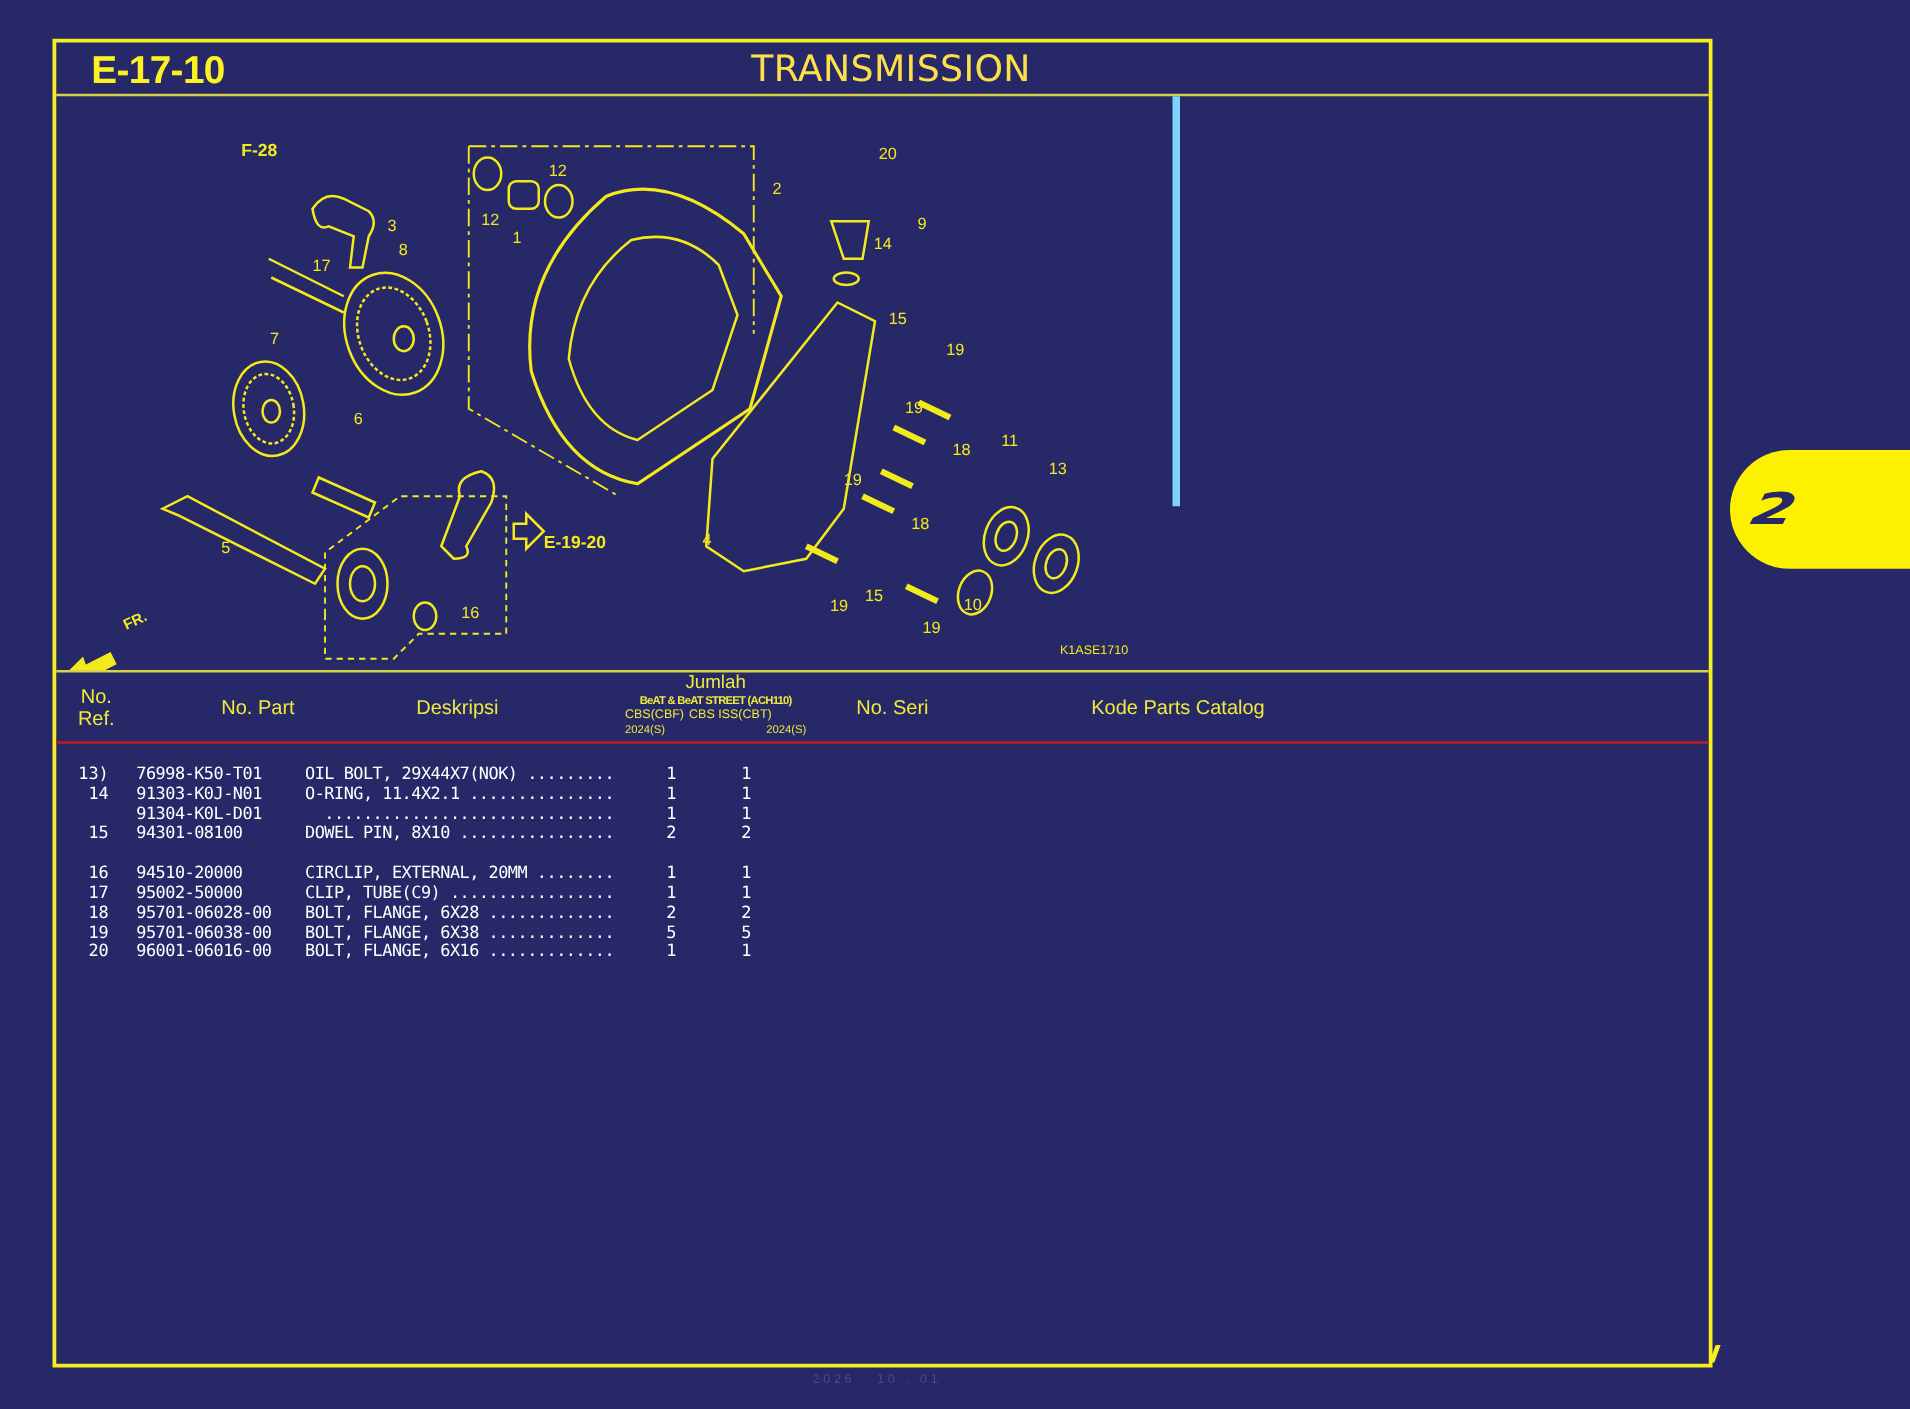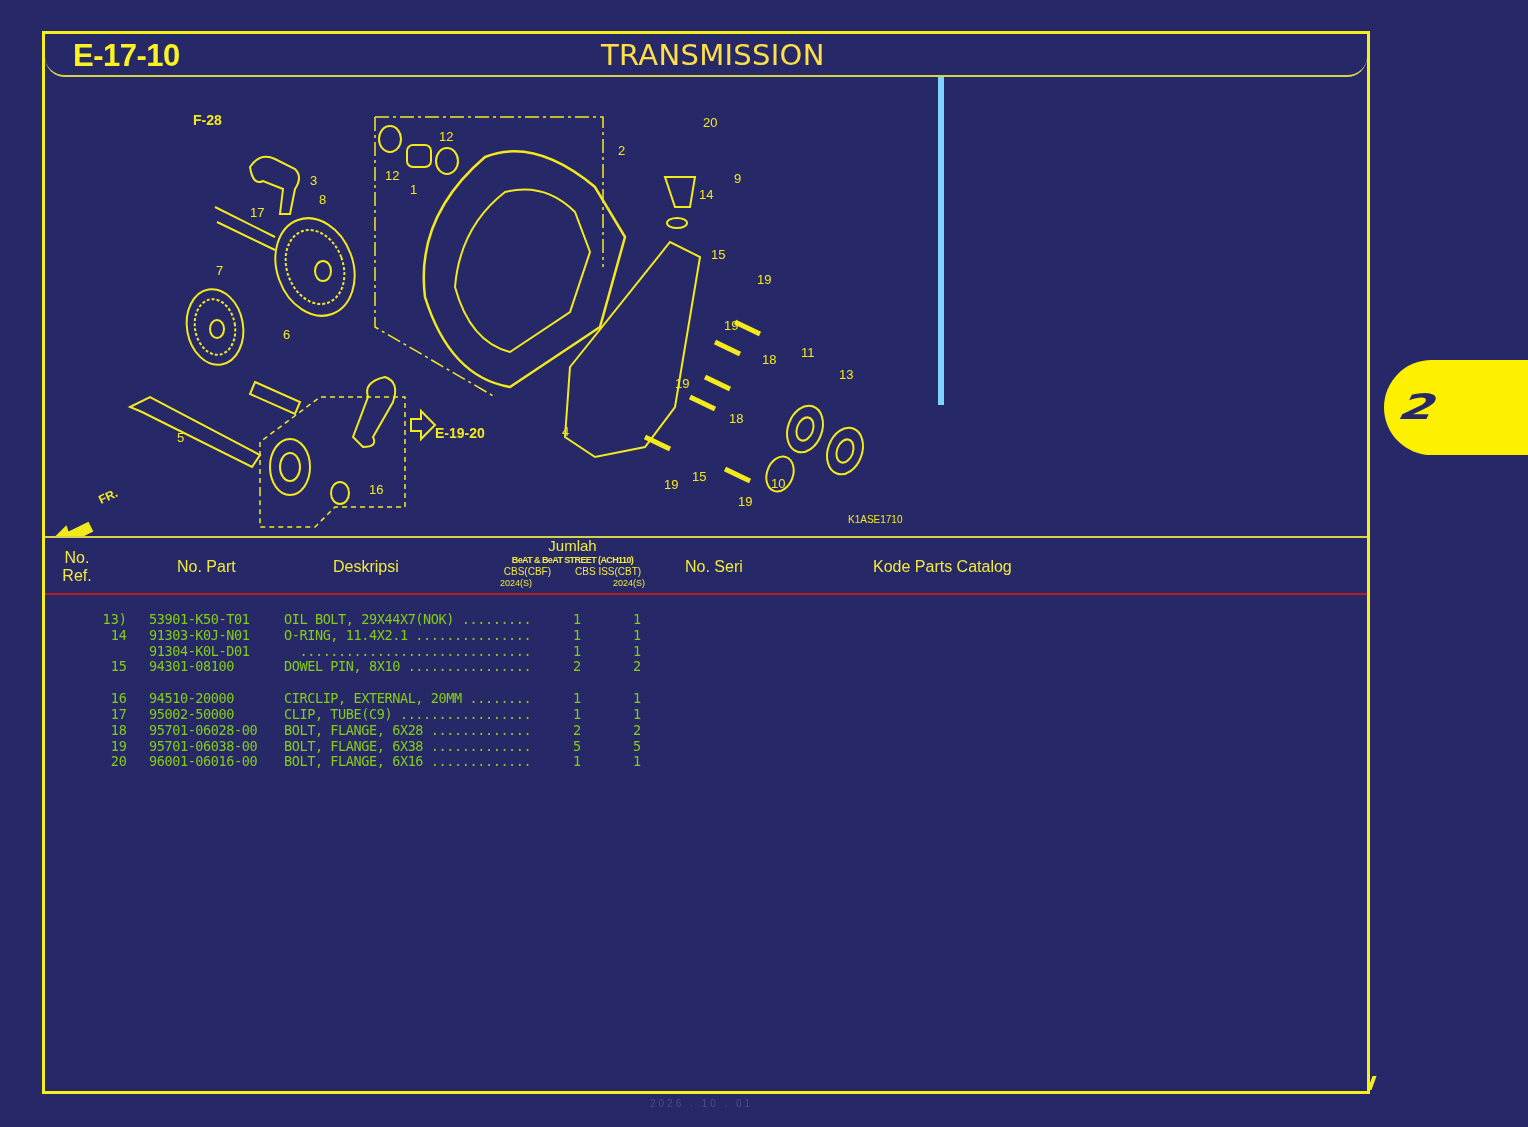--- a/index.html
+++ b/index.html
@@ -12,21 +12,20 @@
   }
   .frame {
     position: absolute; left: 42px; top: 31px;
     width: 1322px; height: 1057px;
     border: 3px solid #f5ef1e;
     box-sizing: content-box;
   }
   .title-bar {
     position: absolute; left: 0; top: 0; width: 1322px; height: 41px;
     border-bottom: 2px solid #d8d24a;
-    border-radius: 20px;
   }
   .page-code {
     position: absolute; left: 28px; top: 4px;
     font-size: 31px; font-weight: bold; letter-spacing: -0.5px;
     color: #fbf224;
   }
   .page-title {
     position: absolute; left: 556px; top: 4px;
     font-size: 29px; font-family: "DejaVu Sans", sans-serif;
     color: #fde047; letter-spacing: 0.3px;
@@ -45,29 +44,28 @@
   }
   .th {
     position: absolute; font-size: 16px; color: #f0ea3c; text-align: center;
   }
   .th-ref { left: 14px; top: 11px; width: 36px; line-height: 18px; }
   .th-part { left: 116px; top: 20px; margin-left: 16px; }
   .th-desc { left: 288px; top: 20px; }
   .th-qty { left: 455px; top: 0; width: 145px; }
   .th-qty .qty-title { font-size: 15px; line-height: 16px; }
   .th-qty .qty-model { font-size: 9px; line-height: 12px; letter-spacing: -0.6px; font-weight: bold; }
-  .th-qty .qty-cols { display: flex; justify-content: center; gap: 24px; font-size: 10px; line-height: 12px; }
+  .th-qty .qty-cols { display: flex; justify-content: flex-start; gap: 4px; font-size: 10px; line-height: 12px; }
   .th-qty .qty-years { display: flex; justify-content: space-between; gap: 30px; font-size: 9px; line-height: 11px; }
   .th-seri { left: 640px; top: 20px; }
   .th-kode { left: 828px; top: 20px; }
   .rows {
     position: absolute; left: 0; top: 578px; width: 1126px;
     font-family: "DejaVu Sans Mono", monospace; font-size: 13.5px;
-    color: #84cc16;
-    padding-left: 40px;
+    color: #ffffff;
   }
   .row { position: relative; height: 15.8px; line-height: 15.8px; white-space: pre; }
   .row.gap { margin-top: 16px; }
   .row span { position: absolute; top: 0; }
   .c-ref { left: 18px; width: 44px; text-align: right; padding-right: 0; }
   .c-ref { left: 0; width: 42px; text-align: right; }
   .c-part { left: 64px; letter-spacing: -0.4px; }
   .c-desc { left: 199px; letter-spacing: -0.4px; }
   .c-q1 { left: 486px; width: 12px; text-align: center; }
   .c-q2 { left: 546px; width: 12px; text-align: center; }
@@ -207,21 +205,21 @@
         <span>2024(S)</span>
       </div>
     </div>
     <div class="th th-seri">No. Seri</div>
     <div class="th th-kode">Kode Parts Catalog</div>
   </div>
 
   <div class="rows">
     <div class="row">
       <span class="c-ref">13)</span>
-      <span class="c-part">53901-K50-T01</span>
+      <span class="c-part">76998-K50-T01</span>
       <span class="c-desc">OIL BOLT, 29X44X7(NOK) .........</span>
       <span class="c-q1">1</span>
       <span class="c-q2">1</span>
     </div>
     <div class="row">
       <span class="c-ref">14</span>
       <span class="c-part">91303-K0J-N01</span>
       <span class="c-desc">O-RING, 11.4X2.1 ...............</span>
       <span class="c-q1">1</span>
       <span class="c-q2">1</span>

